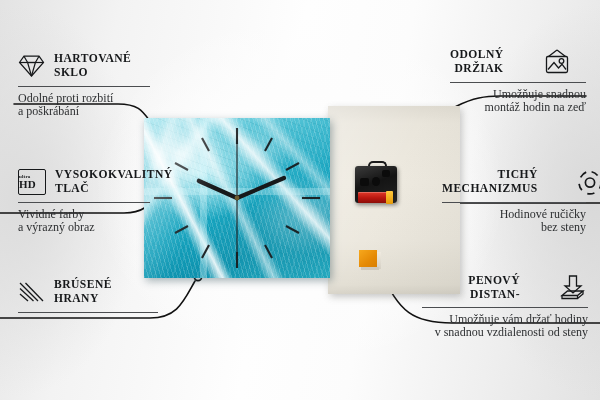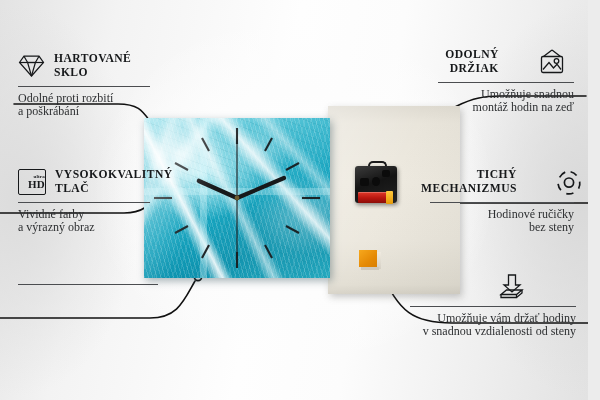--- a/index.html
+++ b/index.html
@@ -3,27 +3,26 @@
 <meta charset="utf-8">
 <style>
   html,body{margin:0;padding:0;}
   body{
     width:600px;height:400px;overflow:hidden;
     font-family:"Liberation Serif",serif;
     background:#ececec;
     position:relative;
   }
   #stage{
-    position:absolute;inset:0;width:552px;height:400px;overflow:hidden;
+    position:absolute;inset:0;width:600px;height:400px;overflow:hidden;
     background:
       radial-gradient(ellipse 46% 60% at 50% 48%, #ffffff 0%, #fdfdfd 42%, rgba(253,253,253,0) 74%),
       radial-gradient(ellipse 30% 70% at 3% 50%, #dcdcdc 0%, rgba(220,220,220,0) 70%),
       radial-gradient(ellipse 30% 70% at 99% 50%, #d9d9d9 0%, rgba(217,217,217,0) 70%),
       linear-gradient(100deg,#e3e3e3 0%,#f3f3f3 18%,#fefefe 46%,#fcfcfc 62%,#efefef 82%,#e2e2e2 100%);
-    padding-left: 36px;
   }
   .svgfull{position:absolute;left:0;top:0;width:600px;height:400px;overflow:visible;}
 
   
   #product{position:absolute;left:128px;top:100px;width:340px;height:200px;}
 
   #backpanel{
     position:absolute;left:200px;top:6px;width:132px;height:188px;
     background:
       linear-gradient(180deg,#dedad0 0%,#e9e5db 9%,#eeeae0 40%,#ece8de 72%,#e3dfd4 95%,#d7d3c8 100%),
@@ -125,38 +124,38 @@
     font-weight:700;color:#16181a;text-transform:uppercase;
     font-family:"Liberation Serif",serif;
   }
   .feat .rule{height:1px;background:#4b4d50;margin:6px 0 5px;}
   .feat p{
     margin:0;font-size:12px;line-height:12.6px;color:#2d2f31;
     font-family:"Liberation Serif",serif;
   }
   .feat.left .hrow{justify-content:flex-start;}
   .feat.left p,.feat.left h3{text-align:left;}
-  .feat.right .hrow{justify-content:center;gap:38px;}
+  .feat.right .hrow{justify-content:flex-start;gap:38px;}
   .feat.right p,.feat.right h3{text-align:right;}
   .ico{flex:0 0 auto;display:block;color:#16181a;}
   .ico svg{display:block;}
 
   
   #feat-glass{left:18px;top:52px;width:132px;}
   #feat-print{left:18px;top:168px;width:132px;}
   #feat-edge{left:18px;top:278px;width:140px;}
   #feat-holder{right:14px;top:48px;width:136px;}
   #feat-silent{right:14px;top:168px;width:144px;}
   #feat-foam{right:12px;top:274px;width:166px;}
   #feat-foam h3{line-height:13.5px;}
 
   .hdbox{
     border:1.4px solid #16181a;border-radius:2px;
     width:26px;height:24px;display:flex;flex-direction:column;
-    align-items:flex-end;justify-content:center;line-height:1;
+    align-items:flex-start;justify-content:center;line-height:1;
   }
   .hdbox .u{font-size:5px;letter-spacing:.2px;font-weight:700;}
   .hdbox .h{font-size:11px;font-weight:700;letter-spacing:.3px;}
 </style>
 </head>
 <body>
 
 <div id="stage">
 
   <svg class="svgfull" viewBox="0 0 600 400" preserveAspectRatio="none">
@@ -269,20 +268,34 @@
       </h3>
     </div>
     <div class="rule"></div>
     <p>
       <span>Vividné farby</span><br>
       <span>a výrazný obraz</span>
     </p>
   </div>
 
   <div class="feat left" id="feat-edge">
+    <div class="hrow">
+      <span class="ico">
+        <svg width="27" height="22" viewBox="0 0 27 22" fill="none" stroke="#16181a" stroke-width="1.3">
+          <path d="M2 2 L20 20"></path>
+            <path d="M2 7.5 L15.5 20"></path>
+            <path d="M2 13 L10 20"></path>
+          <path d="M7.5 2 L25 20"></path>
+        </svg>
+      </span>
+      <h3>
+        <span>BRÚSENÉ</span><br>
+        <span>HRANY</span>
+      </h3>
+    </div>
     <div class="rule"></div>
   </div>
 
   <div class="feat right" id="feat-holder">
     <div class="hrow">
       <h3>
         <span>ODOLNÝ</span><br>
         <span>DRŽIAK</span>
       </h3>
       <span class="ico">
@@ -321,21 +334,21 @@
     <div class="rule"></div>
     <p>
       <span>Hodinové ručičky</span><br>
       <span>bez steny</span>
     </p>
   </div>
 
   <div class="feat right" id="feat-foam">
     <div class="hrow">
       <h3>
-        <br>
+        <span>PENOVÝ DISTAN-</span><br>
       </h3>
       <span class="ico">
         <svg width="30" height="26" viewBox="0 0 30 26" fill="none" stroke="#16181a" stroke-width="1.3">
           <path d="M11.5 1 H18.5 V11 H23 L15 18 L7 11 H11.5 Z"></path>
           <path d="M4 20.5 L9.5 16 H25 L19.5 20.5 Z"></path>
           <path d="M4 20.5 V23.5 L19.5 23.5 V20.5"></path>
           <path d="M19.5 23.5 L25 19 V16"></path>
         </svg>
       </span>
     </div>

